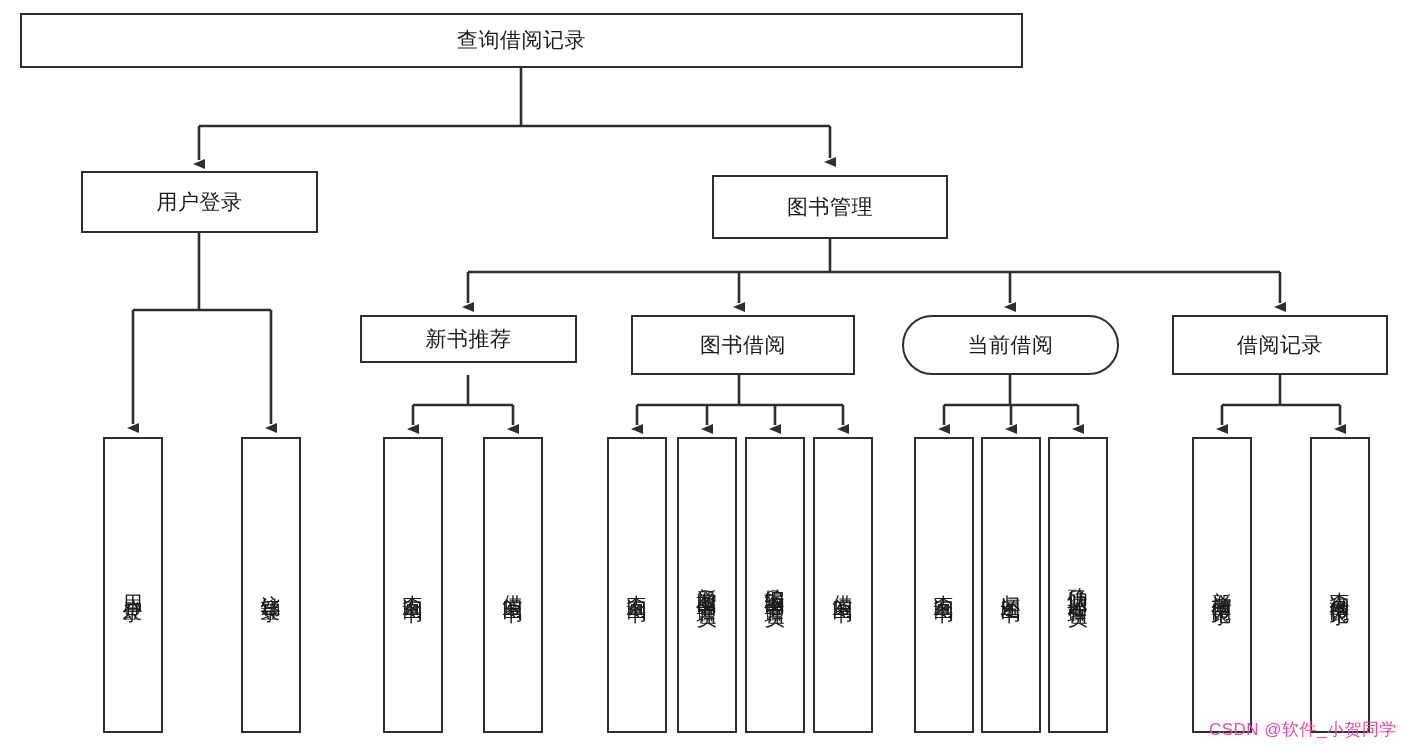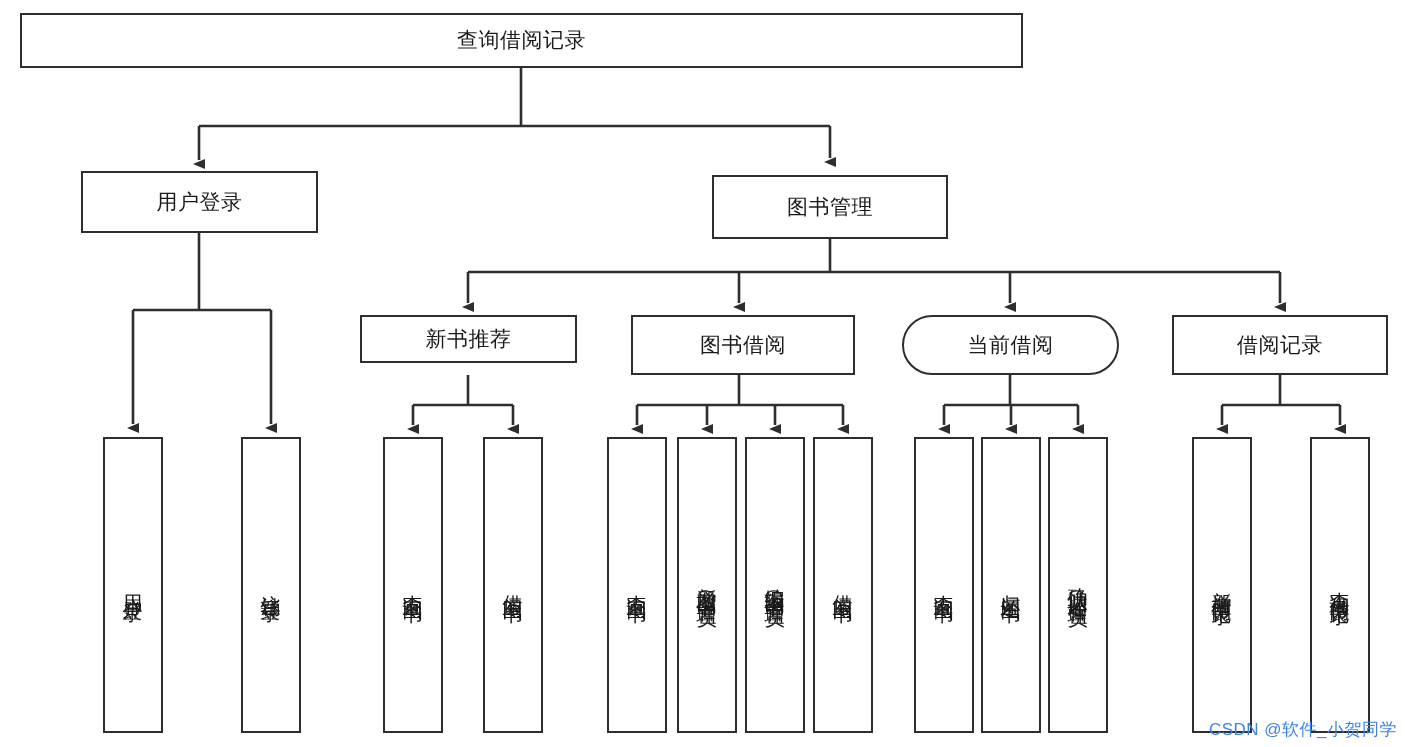--- a/index.html
+++ b/index.html
@@ -53,21 +53,21 @@
     letter-spacing: 3px;
     line-height: 1.0;
     white-space: normal;
     max-height: 100%;
   }
   .watermark {
     position: absolute;
     right: 8px;
     bottom: 6px;
     font-size: 17px;
-    color: #3b82f6;
+    color: #ec4899;
     letter-spacing: 0.5px;
     white-space: nowrap;
     user-select: none;
   }
 </style>
 </head>
 <body>
 
 <div id="canvas">
 

